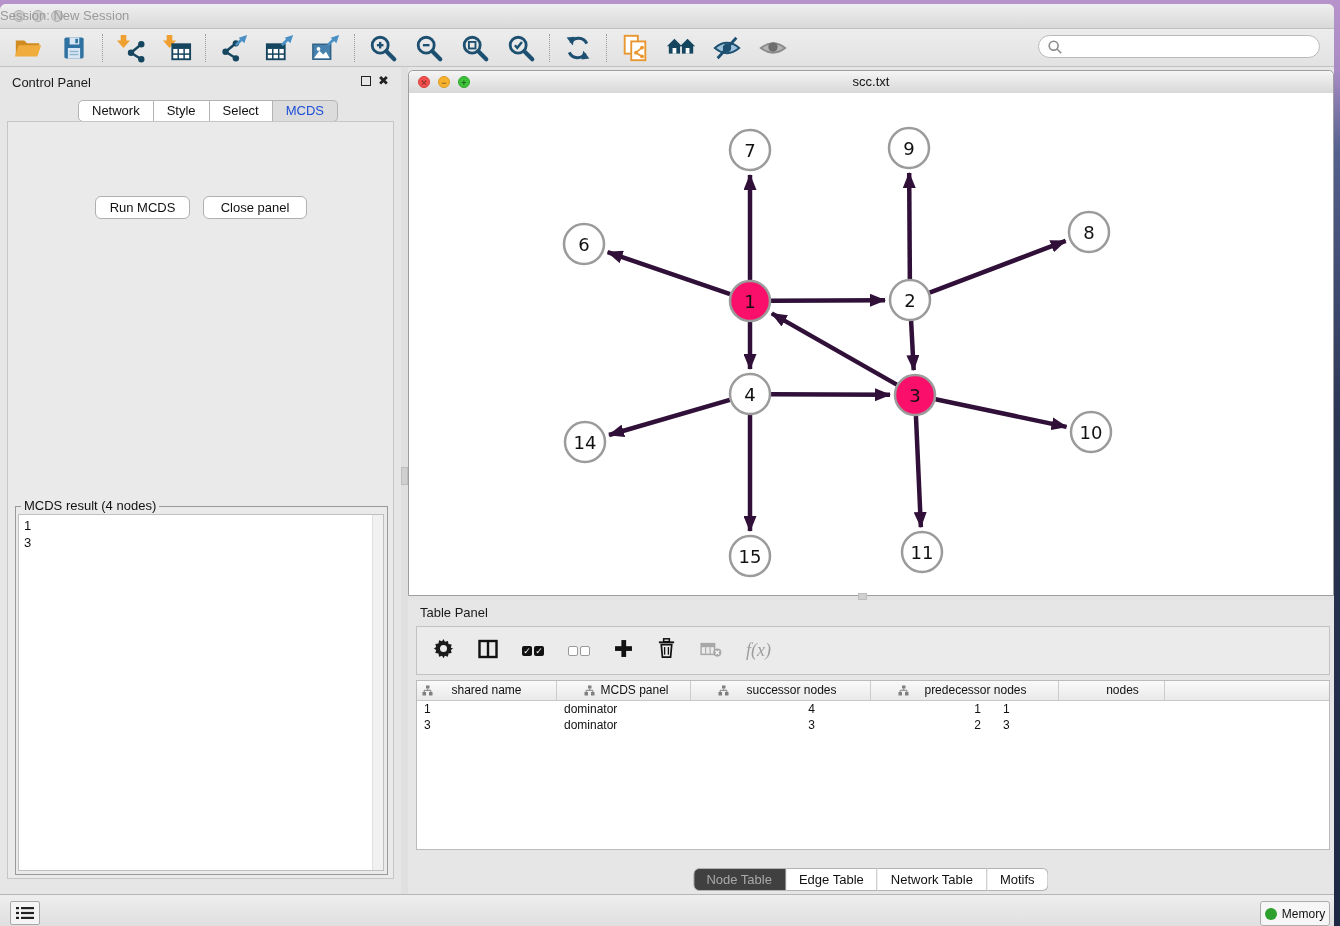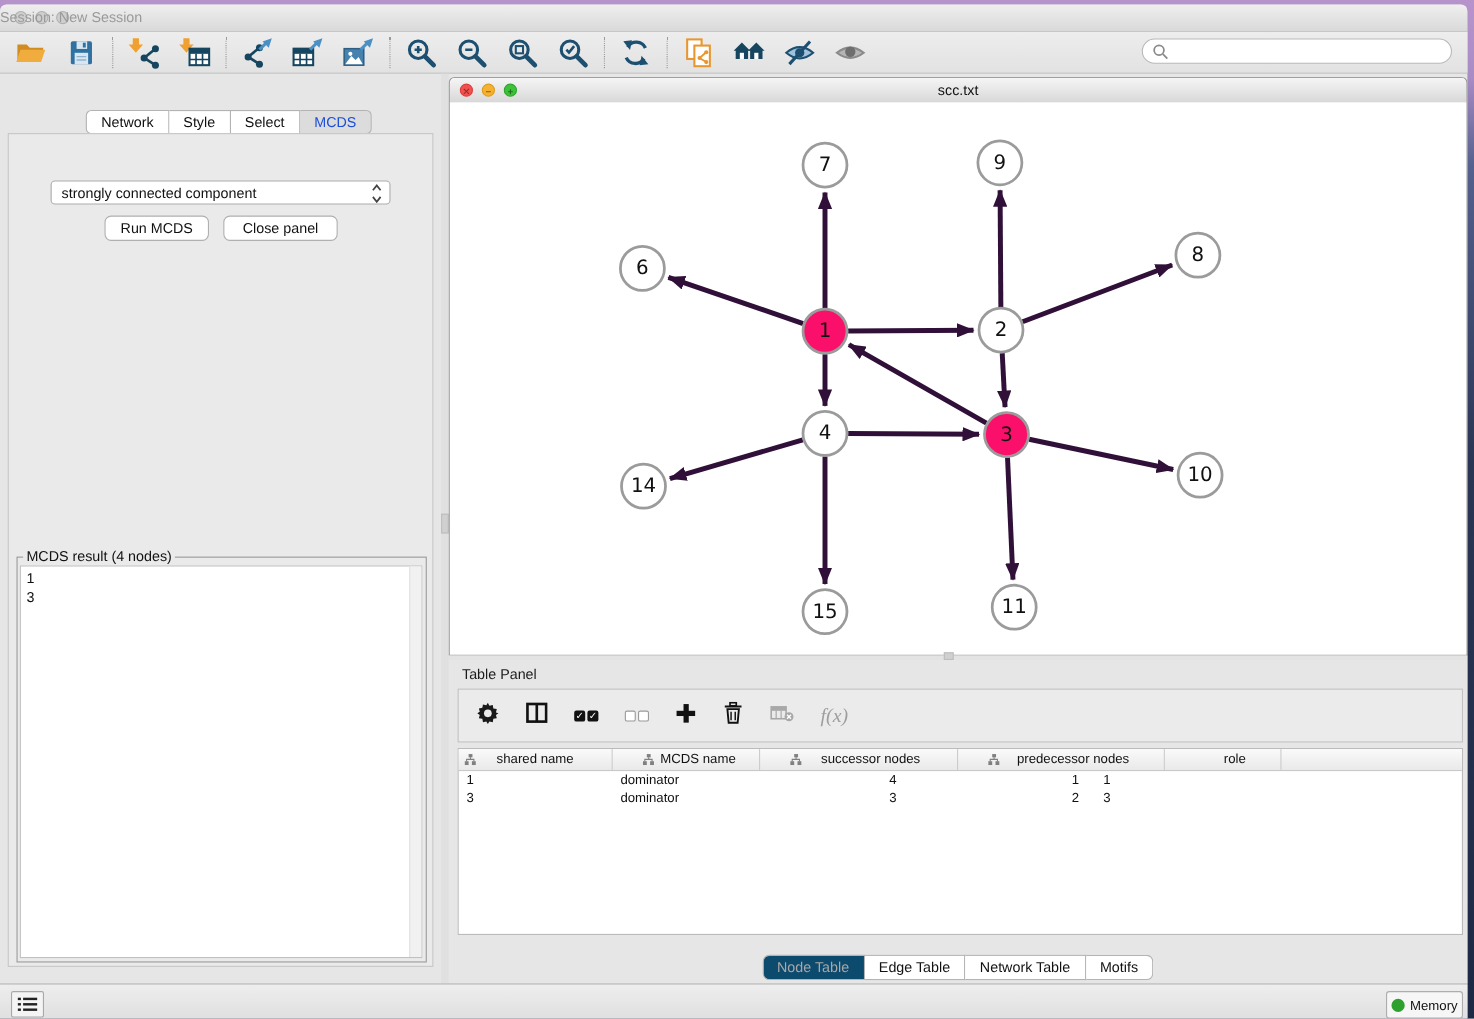--- a/index.html
+++ b/index.html
@@ -73,21 +73,21 @@
   .hcell{position:relative;border-right:1px solid #ccc;font-size:12px;text-align:center;line-height:19px;color:#111;box-sizing:border-box;}
   .hcell svg{position:absolute;left:5px;top:4px;}
   .trow{display:flex;height:16px;font-size:12px;line-height:16px;color:#111;}
   .tcell{box-sizing:border-box;overflow:hidden;white-space:nowrap;}
   .c0{width:140px;} .c1{width:112px;} .c2{width:158px;} .c3{width:166px;} .c4{width:84px;} .cf{flex:1;}
   .al{padding-left:7px;text-align:left;} .ar{padding-right:12px;text-align:right;}
   #tp-tabs{position:absolute;top:268px;left:50%;transform:translateX(-50%);display:flex;}
   .tptab{height:21px;line-height:21px;font-size:13px;padding:0 13px;background:#fff;border:1px solid #b3b3b3;border-left-width:0;color:#111;}
   .tptab.first{border-left-width:1px;border-radius:6px 0 0 6px;}
   .tptab.last{border-radius:0 6px 6px 0;}
-  .tptab.selected{background:#0c4a6e;color:#a8a8a8;padding-left:12px;}
+  .tptab.selected{background:#404040;color:#a8a8a8;padding-left:12px;}
   
   #statusbar{position:absolute;left:0;top:890px;width:1334px;height:32px;background:linear-gradient(#eee,#dfdfdf);
     border-top:1px solid #b6b6b6;}
   #list-btn{position:absolute;left:10px;top:6px;width:30px;height:24px;background:#f4f4f4;border:1px solid #a8a8a8;
     border-radius:2px;display:flex;align-items:center;justify-content:center;box-sizing:border-box;}
   #mem-btn{position:absolute;right:4px;top:6px;width:70px;height:25px;background:#f6f6f6;border:1px solid #adadad;
     border-radius:3px;display:flex;align-items:center;justify-content:center;gap:5px;font-size:12px;color:#111;box-sizing:border-box;}
   #mem-dot{width:12px;height:12px;border-radius:50%;background:#2da02d;}
 </style>
 </head>
@@ -261,34 +261,32 @@
     </div>
     <div id="searchbox">
       <svg width="16" height="16" viewBox="0 0 18 18">
             <circle cx="7.5" cy="7.5" r="5" fill="none" stroke="#8a8a8a" stroke-width="1.8"></circle>
             <line x1="11.5" y1="11.5" x2="16" y2="16" stroke="#8a8a8a" stroke-width="1.8"></line>
           </svg>
       <input type="text" placeholder="" style="">
     </div>
   </div>
 
+  <div id="cp-header">
+    <span class="panel-title">Control Panel</span>
+    <span class="float-ic" style="left:361px"></span>
+    <span class="close-ic" style="left:378px">✖</span>
+  </div>
   <div id="cp-tabs">
     <span class="cptab first">Network</span>
     <span class="cptab">Style</span>
     <span class="cptab">Select</span>
     <span class="cptab last selected">MCDS</span>
   </div>
   <div id="cp-body">
-    <div id="criterion">
-      <span>strongly connected component</span>
-      <svg class="stepper" width="9" height="18" viewBox="0 0 9 18">
-            <path d="M1 6 L4.5 1.5 L8 6" fill="none" stroke="#444" stroke-width="1.6"></path>
-            <path d="M1 12 L4.5 16.5 L8 12" fill="none" stroke="#444" stroke-width="1.6"></path>
-          </svg>
-    </div>
     <div class="btn" style="left:87px;top:74px;width:95px">Run MCDS</div>
     <div class="btn" style="left:195px;top:74px;width:104px">Close panel</div>
     <div id="mcds-group">
       <span id="mcds-label">MCDS result (4 nodes)</span>
       <div id="mcds-text">
         <div>1</div>
         <div>3</div>
         <div id="mcds-scroll"></div>
       </div>
     </div>
@@ -437,34 +435,34 @@
                 <rect x="4" y="0.5" width="3.5" height="3" fill="#808080"></rect>
                 <rect x="0.5" y="7" width="3.5" height="3.5" fill="#808080"></rect>
                 <rect x="7" y="7" width="3.5" height="3.5" fill="#808080"></rect>
                 <path d="M5.7 3.5 V5.3 M2.2 7 V5.3 H8.8 V7" stroke="#808080" fill="none" stroke-width="1"></path>
               </svg><span>shared name</span></span>
         <span class="hcell c1"><svg width="11" height="11" viewBox="0 0 11 11">
                 <rect x="4" y="0.5" width="3.5" height="3" fill="#808080"></rect>
                 <rect x="0.5" y="7" width="3.5" height="3.5" fill="#808080"></rect>
                 <rect x="7" y="7" width="3.5" height="3.5" fill="#808080"></rect>
                 <path d="M5.7 3.5 V5.3 M2.2 7 V5.3 H8.8 V7" stroke="#808080" fill="none" stroke-width="1"></path>
-              </svg><span>MCDS name</span></span>
+              </svg><span>MCDS panel</span></span>
         <span class="hcell c2"><svg width="11" height="11" viewBox="0 0 11 11">
                 <rect x="4" y="0.5" width="3.5" height="3" fill="#808080"></rect>
                 <rect x="0.5" y="7" width="3.5" height="3.5" fill="#808080"></rect>
                 <rect x="7" y="7" width="3.5" height="3.5" fill="#808080"></rect>
                 <path d="M5.7 3.5 V5.3 M2.2 7 V5.3 H8.8 V7" stroke="#808080" fill="none" stroke-width="1"></path>
               </svg><span>successor nodes</span></span>
         <span class="hcell c3"><svg width="11" height="11" viewBox="0 0 11 11">
                 <rect x="4" y="0.5" width="3.5" height="3" fill="#808080"></rect>
                 <rect x="0.5" y="7" width="3.5" height="3.5" fill="#808080"></rect>
                 <rect x="7" y="7" width="3.5" height="3.5" fill="#808080"></rect>
                 <path d="M5.7 3.5 V5.3 M2.2 7 V5.3 H8.8 V7" stroke="#808080" fill="none" stroke-width="1"></path>
               </svg><span>predecessor nodes</span></span>
-        <span class="hcell c4"><span>role</span></span>
+        <span class="hcell c4"><span>nodes</span></span>
         <span class="hcell cf" style="border-right:none"></span>
       </div>
       <div class="trow">
         <span class="tcell c0 al">1</span>
         <span class="tcell c1 al">dominator</span>
         <span class="tcell c2 ar">4</span>
         <span class="tcell c3 ar">1</span>
         <span class="tcell c4 al" style="padding-left:10px">1</span>
         <span class="tcell cf"></span>
       </div>

